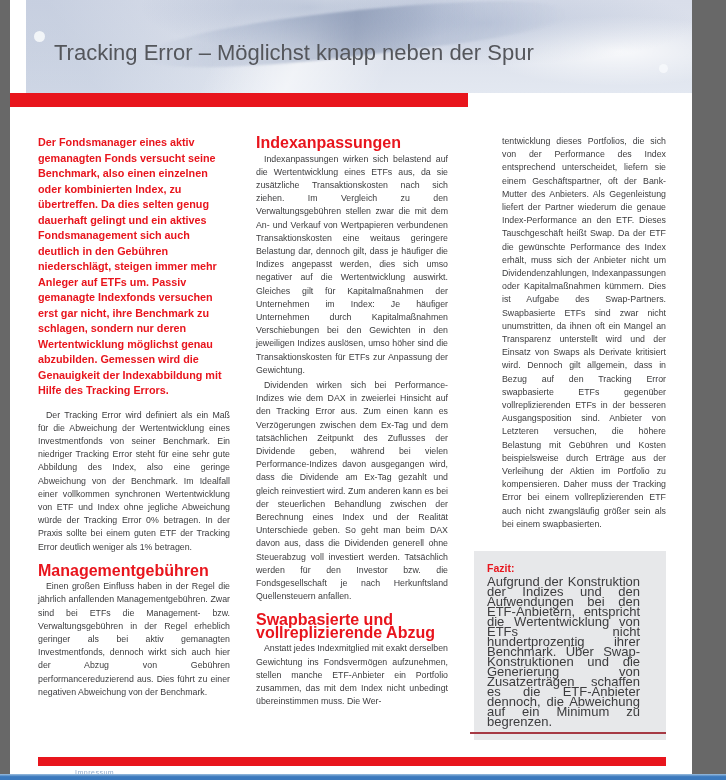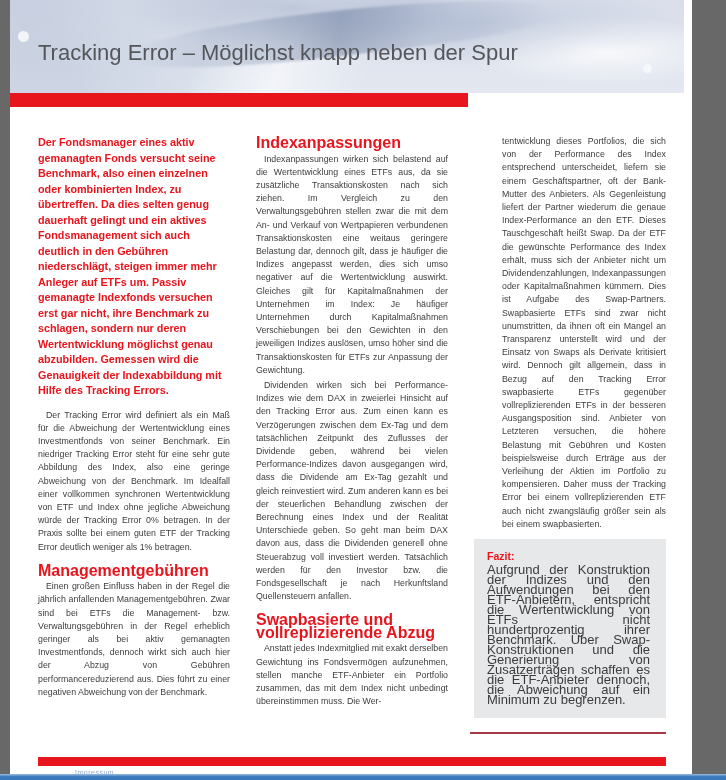--- a/index.html
+++ b/index.html
@@ -9,21 +9,21 @@
     position:relative;
     font-family:"Liberation Sans",sans-serif;
     overflow:hidden;
   }
   .page{
     position:absolute;left:10px;top:0;width:682px;height:775px;
     background:#ffffff;overflow:hidden;
   }
   
   .header-image{
-    position:absolute;left:0;top:0;width:674px;height:93px;
+    position:absolute;left:16px;top:0;width:674px;height:93px;
     background:
       radial-gradient(ellipse 260px 70px at 42% 8%, rgba(122,142,178,0.38), rgba(122,142,178,0) 65%),
       radial-gradient(ellipse 300px 60px at 68% 25%, rgba(140,158,192,0.30), rgba(140,158,192,0) 70%),
       radial-gradient(ellipse 200px 50px at 88% 55%, rgba(255,255,255,0.8), rgba(255,255,255,0) 70%),
       linear-gradient(115deg, rgba(255,255,255,0) 30%, rgba(255,255,255,0.55) 42%, rgba(255,255,255,0) 55%),
       linear-gradient(60deg, rgba(166,180,206,0.35) 10%, rgba(166,180,206,0) 35%),
       linear-gradient(180deg,#d9deea 0%,#dde2ec 55%,#e3e8f1 100%);
   }
   .snow-dot{
     position:absolute;border-radius:50%;background:#f6f8fb;
@@ -64,23 +64,23 @@
     text-align:justify;
     text-indent:8px;
   }
   .para.no-indent{text-indent:0;margin-left:28px;}
   h2.red-heading{
     margin:11px 0 3px 0;
     color:#e8151d;font-size:16px;line-height:12.5px;font-weight:bold;
   }
   h2.red-heading.first{margin-top:2px;}
   .fazit-box{
-    margin-top:8px;
+    margin-top:20px;
     background:#e7e8ea;
-    padding:11px 16px 13px 13px;
+    padding:11px 26px 13px 13px;
   }
   .fazit-box h3{
     margin:0 0 3px 0;color:#e8151d;font-size:10.5px;font-weight:bold;
   }
   .fazit-box p{
     margin:0;color:#3c3c3e;font-size:13px;line-height:10px;text-align:justify;
   }
   .thin-red-rule{
     position:absolute;left:460px;top:732px;width:196px;height:2px;background:#a63a44;
   }

